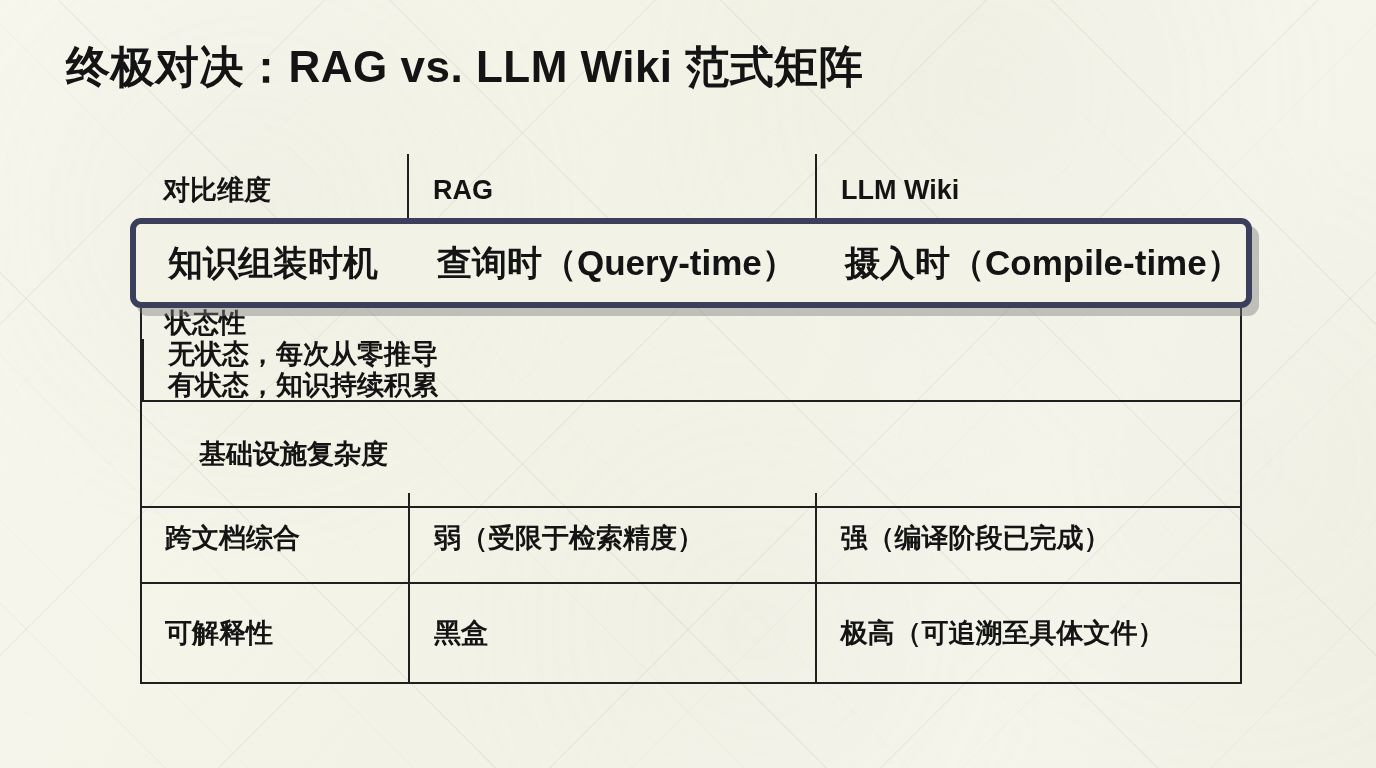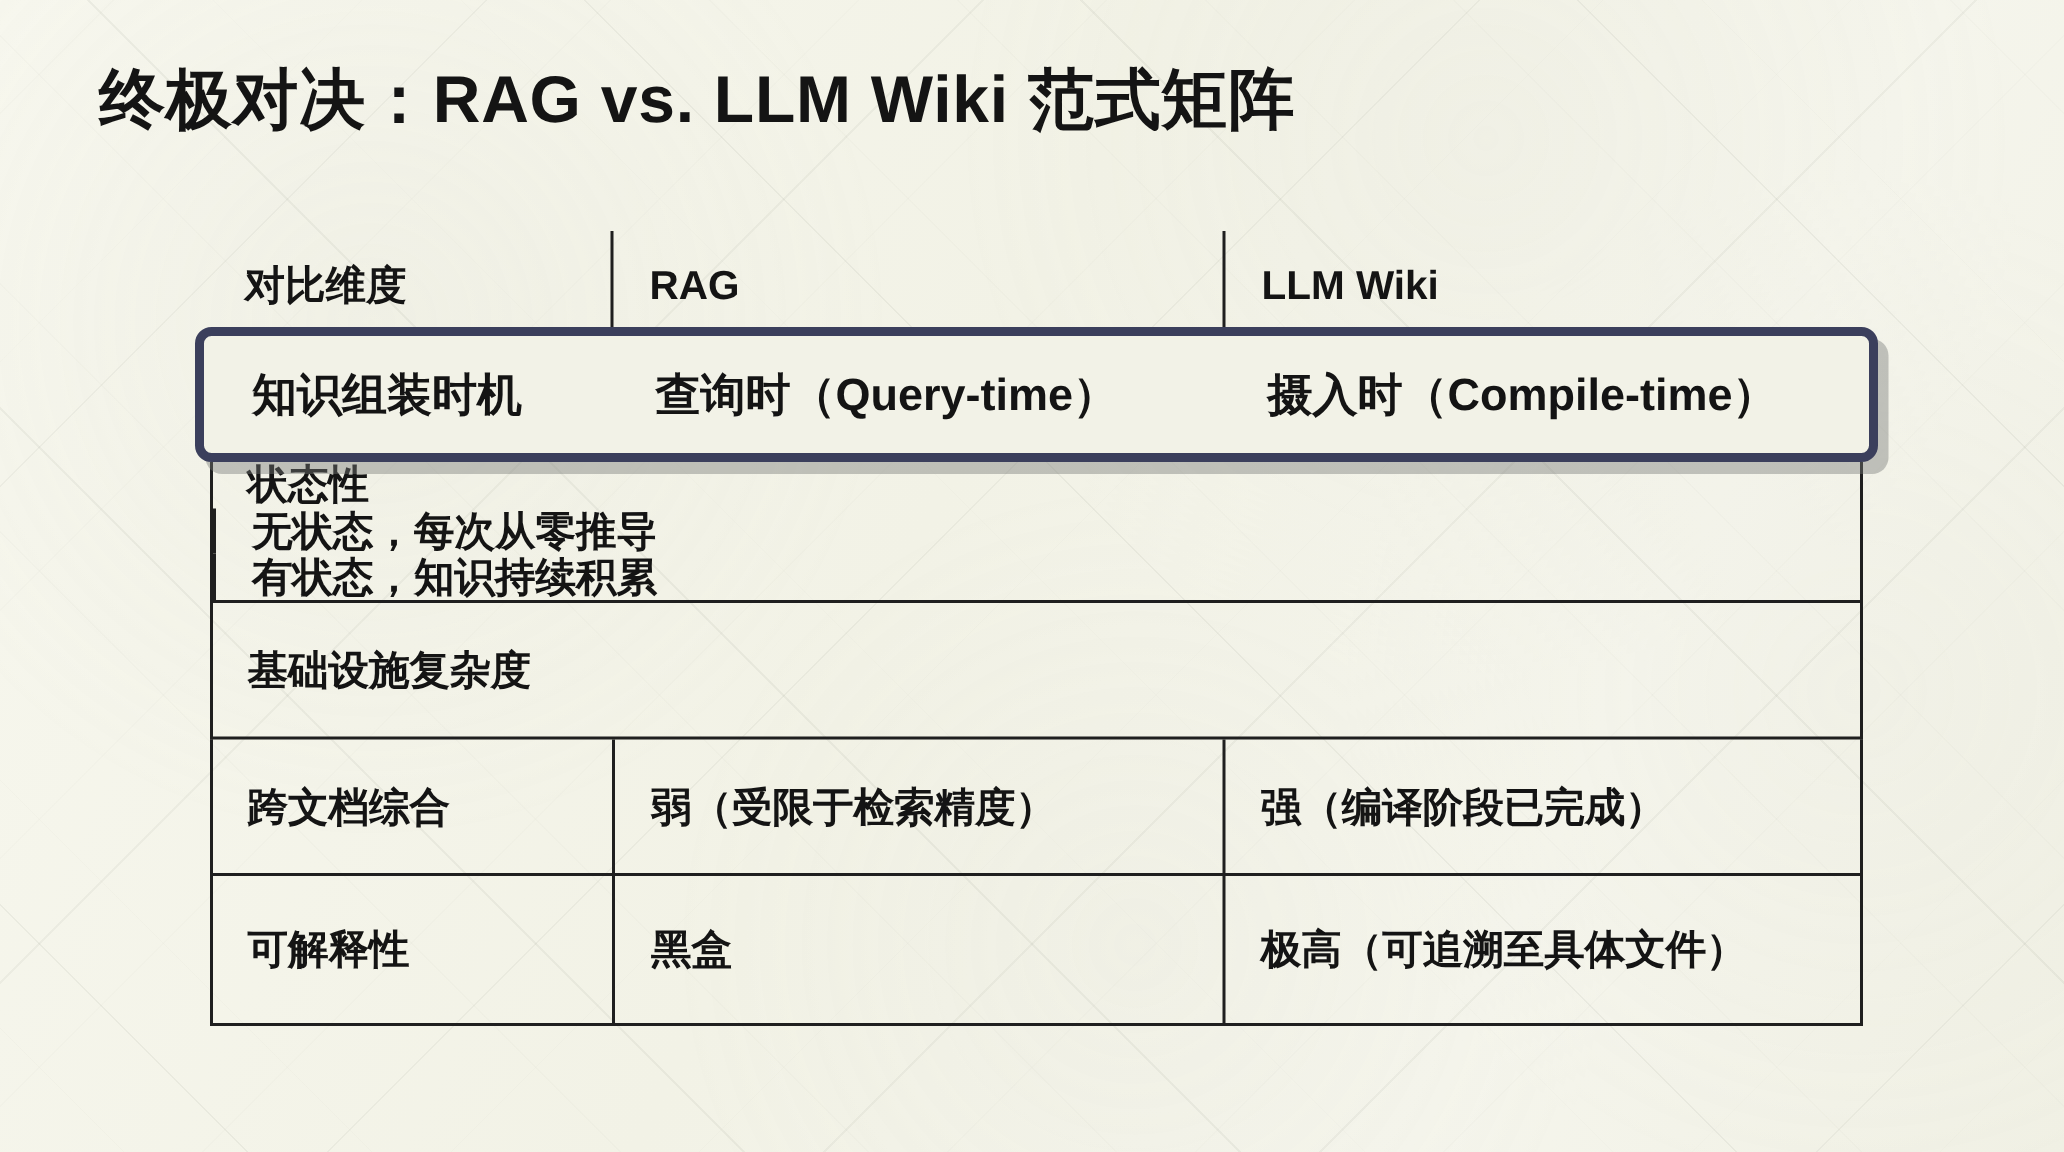--- a/index.html
+++ b/index.html
@@ -141,21 +141,21 @@
     border-radius: 11px;
     background: #f2f2e7;
     box-shadow: 7px 8px 0 0 rgba(120,122,118,0.42);
     display: flex;
     align-items: center;
     z-index: 5;
   }
   #highlight-row .hl-c0 { width: 277px; padding-left: 32px; }
   #highlight-row .hl-c1 { width: 408px; padding-left: 24px; }
   #highlight-row .hl-c2 { width: 410px; padding-left: 24px; }
-  #highlight-row .cell { font-size: 30px; }
+  #highlight-row .cell { font-size: 35px; }
 </style>
 </head>
 <body>
 
 <div id="slide">
   <div id="grain"></div>
 
   <div id="title">终极对决：RAG vs. LLM Wiki 范式矩阵</div>
 
   <div id="matrix">
@@ -171,21 +171,21 @@
       <div class="cell hl-c1">查询时（Query-time）</div>
       <div class="cell hl-c2">摄入时（Compile-time）</div>
     </div>
 
     <div class="row body-row" style="top:165px;height:94px;flex-direction:column;">
       <div class="cell c0">状态性</div>
       <div class="cell c1">无状态，每次从零推导</div>
       <div class="cell c2">有状态，知识持续积累</div>
     </div>
 
-    <div class="row body-row" style="top:259px;height:91px;">
+    <div class="row body-row" style="top:259px;height:106px;padding-left:34px;">
       <div class="cell c0">基础设施复杂度</div>
     </div>
 
     <div class="row body-row" style="top:350px;height:91px;">
       <div class="cell c0">跨文档综合</div>
       <div class="cell c1">弱（受限于检索精度）</div>
       <div class="cell c2">强（编译阶段已完成）</div>
     </div>
 
     <div class="row body-row" style="top:441px;height:100px;">

